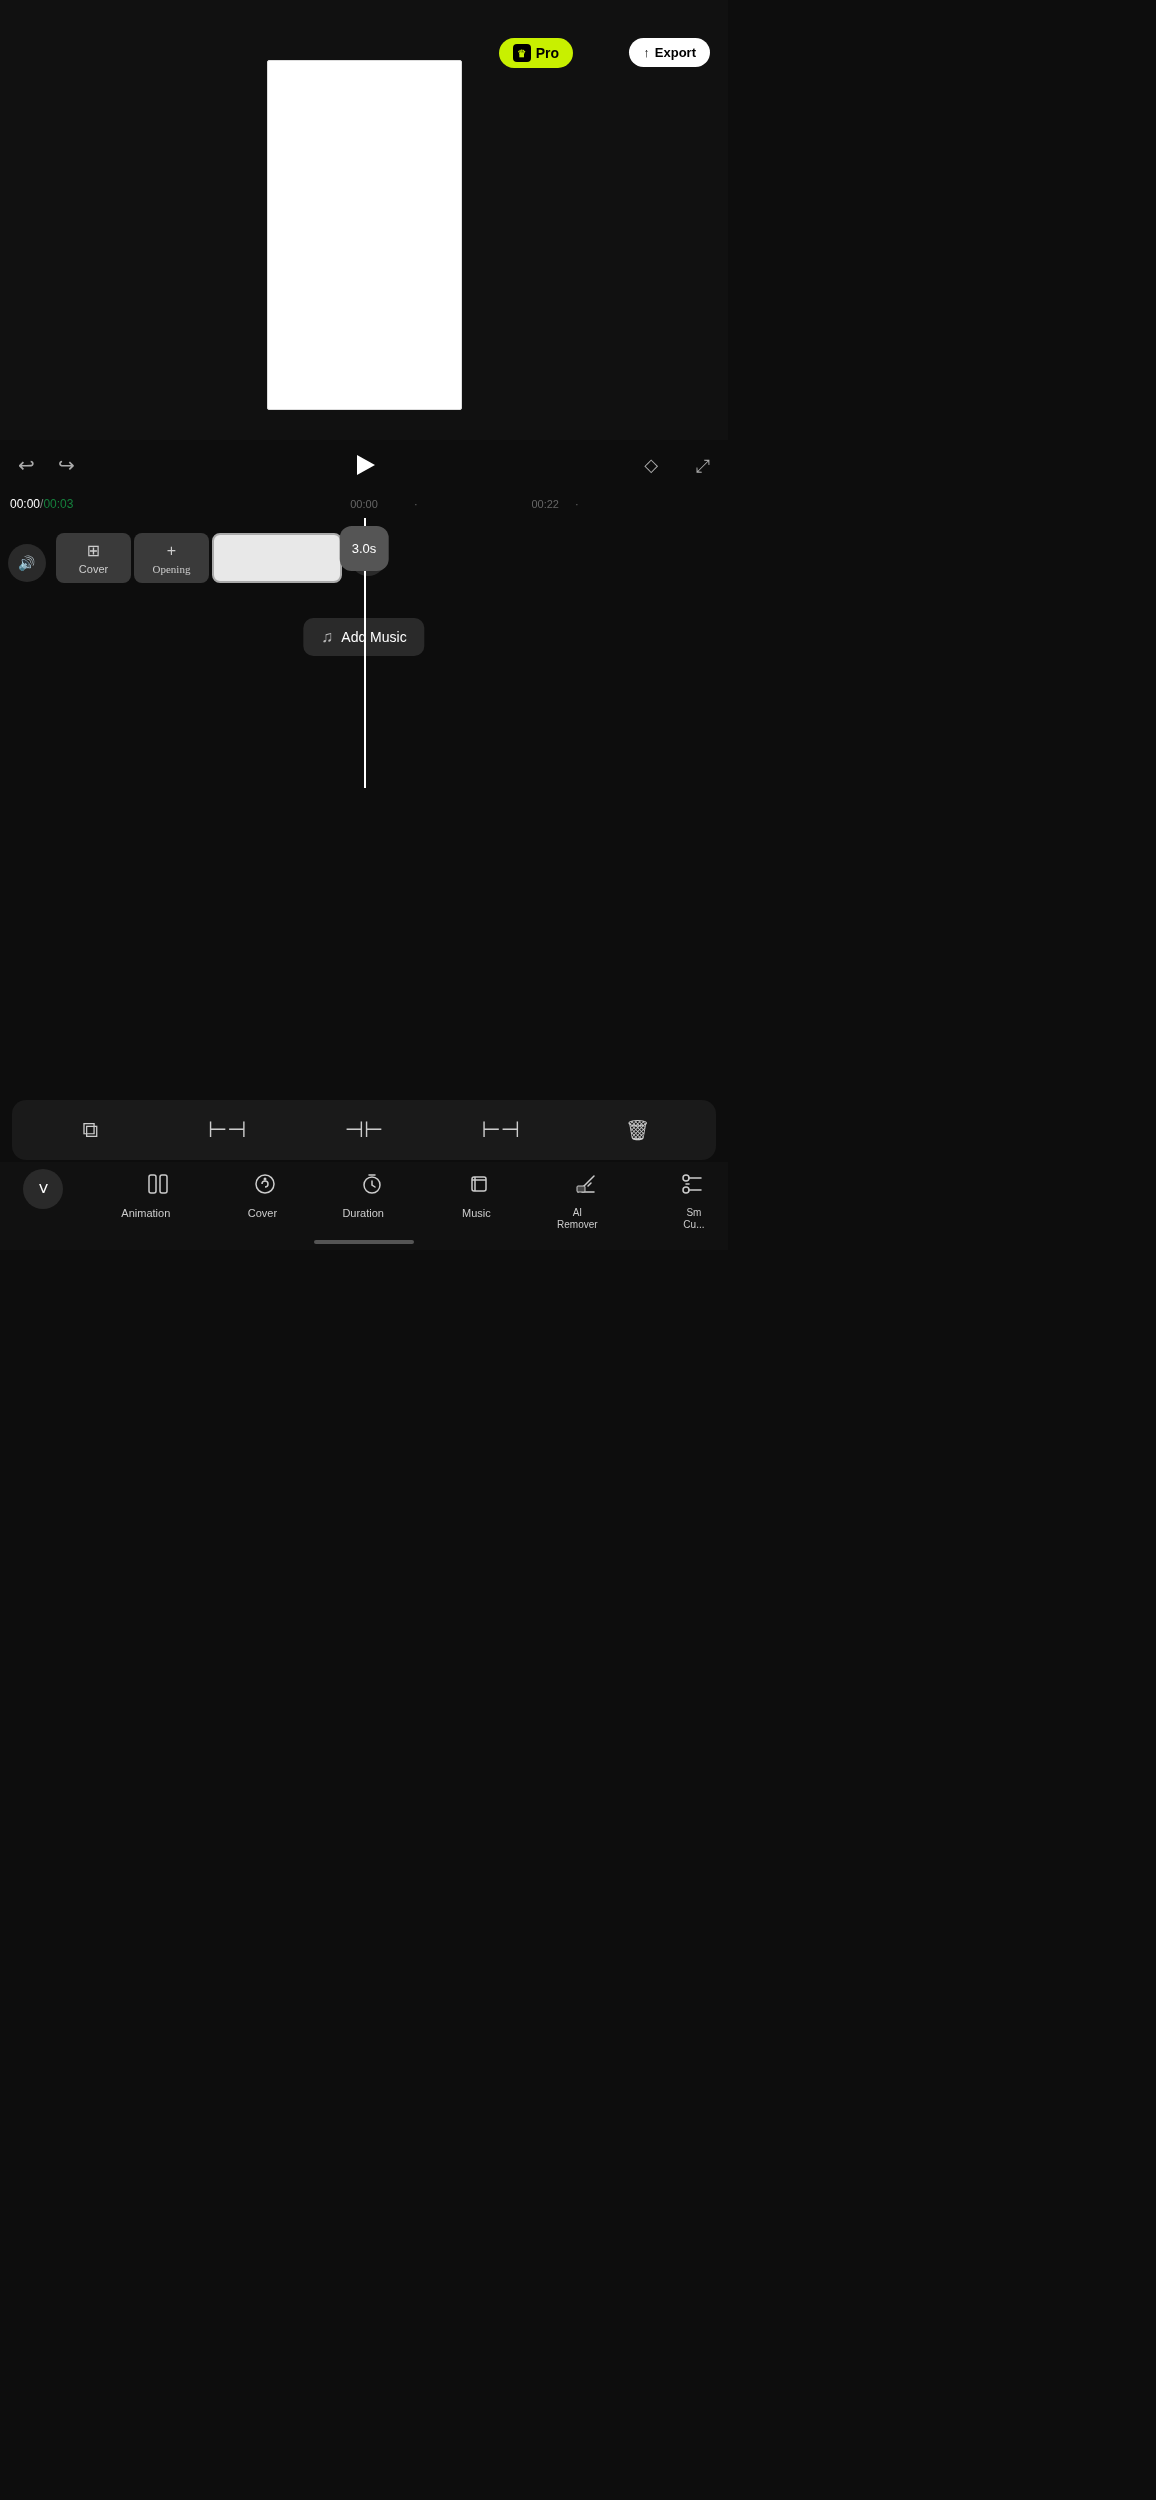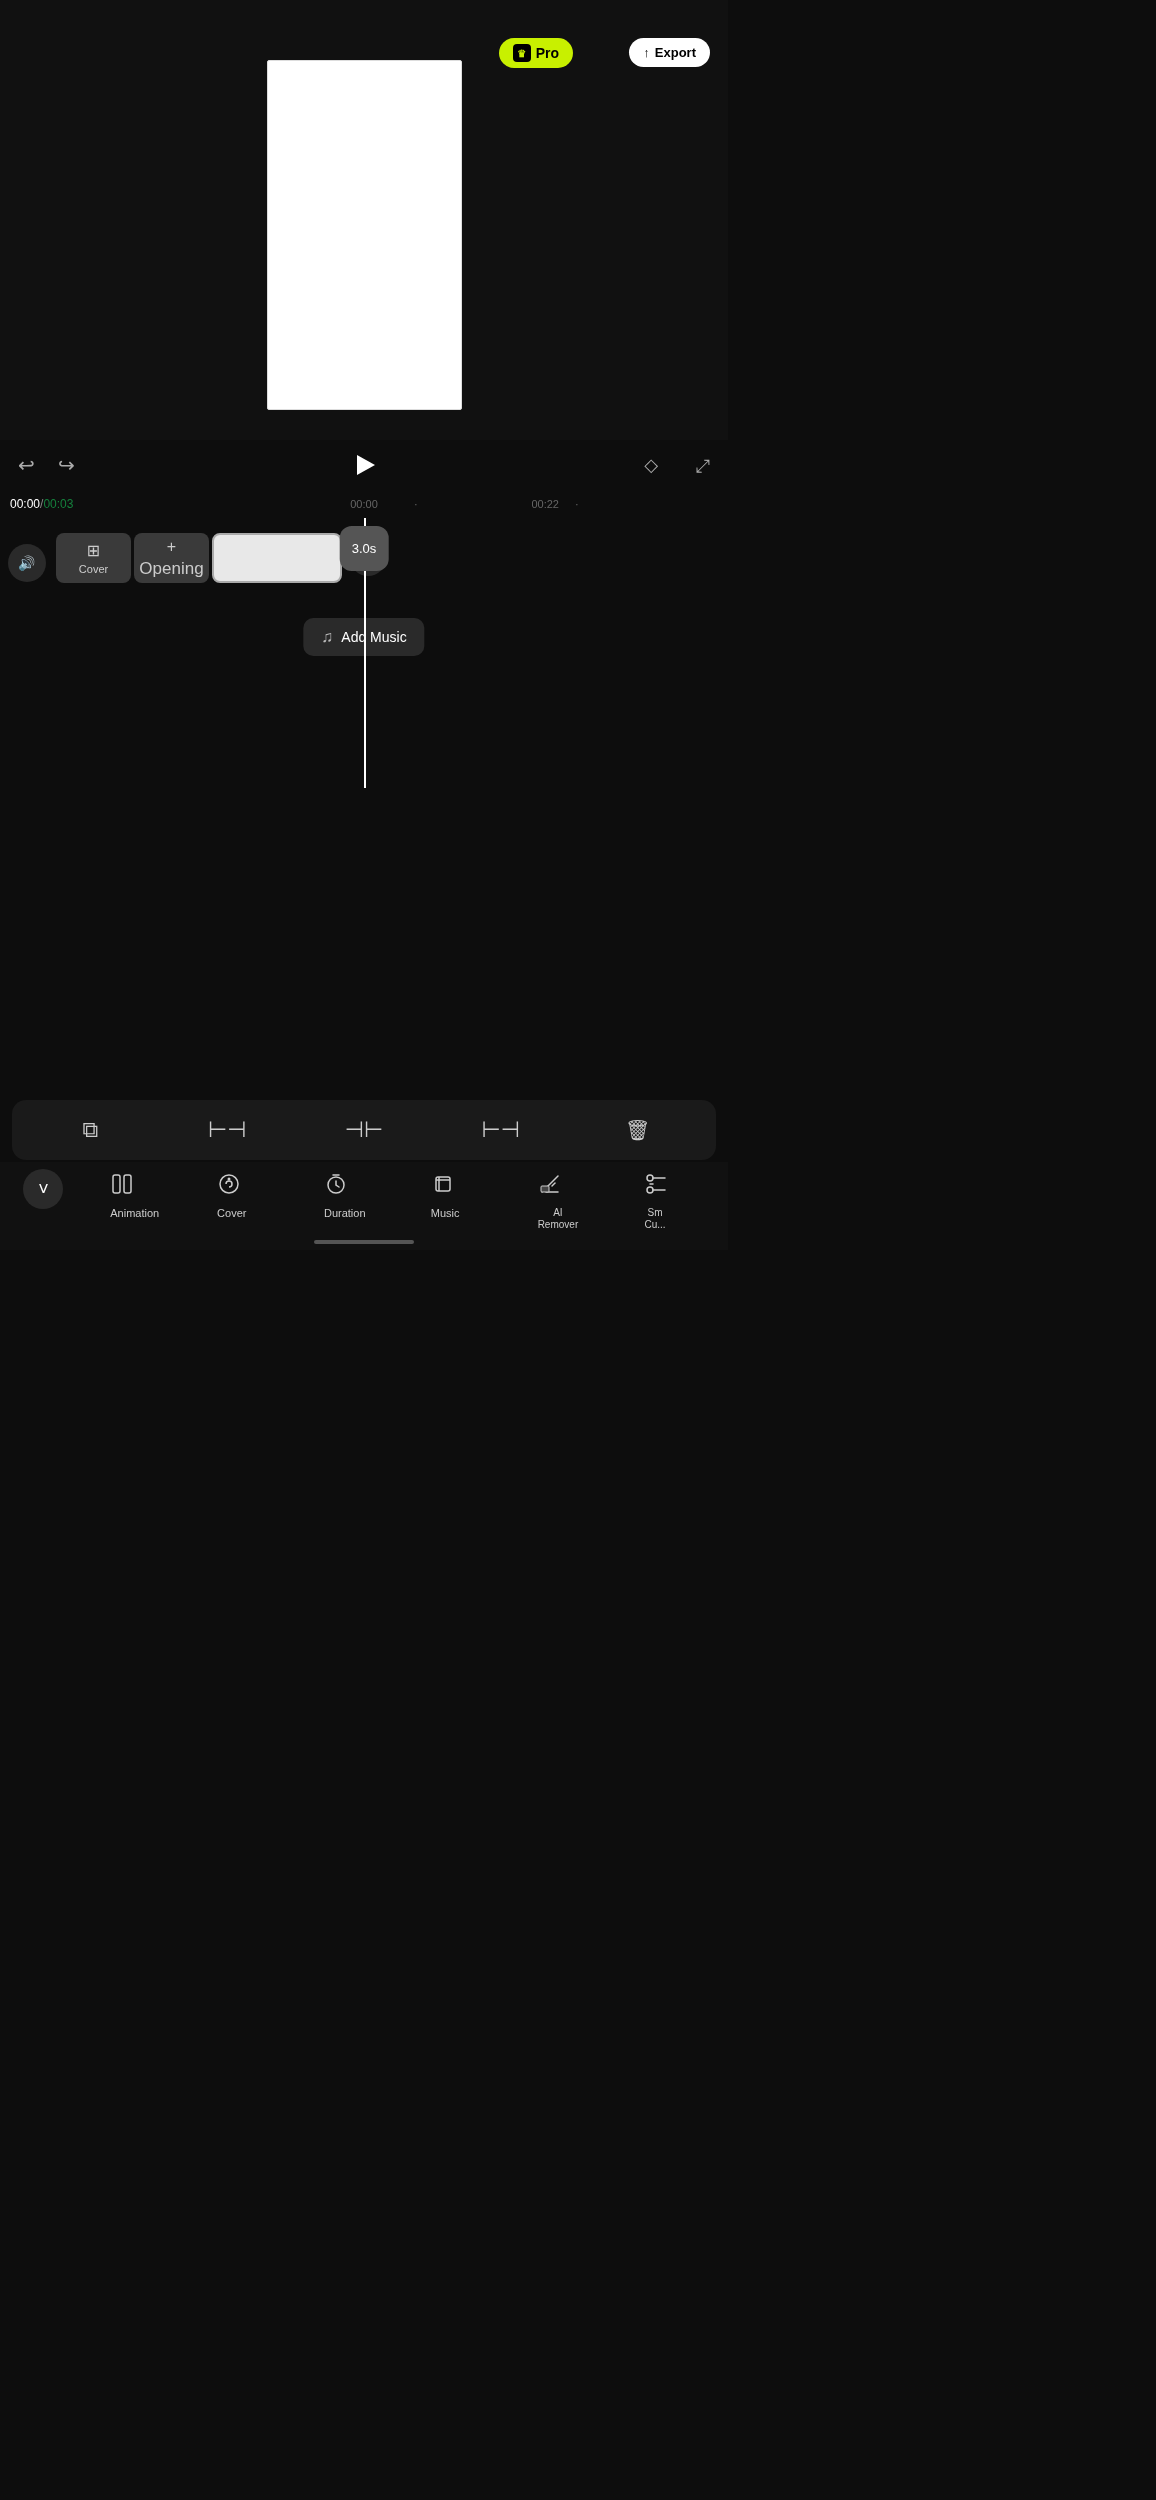--- a/index.html
+++ b/index.html
@@ -264,22 +264,23 @@
       cursor: pointer;
       gap: 3px;
     }
 
     .clip-opening .icon-sym {
       font-size: 16px;
       color: #ccc;
     }
 
     .clip-opening .clip-label {
-      font-size: 17px;
+      font-size: 11px;
       color: #ccc;
+      font-family: Liberation Serif, serif;
     }
 
     .clip-main {
       width: 130px;
       height: 50px;
       background: #e8e8e8;
       border-radius: 8px;
       cursor: pointer;
       border: 2px solid #aaa;
     }
@@ -369,21 +370,21 @@
       background: #111;
       display: flex;
       align-items: flex-start;
       justify-content: space-around;
       padding-top: 10px;
     }
 
     .nav-item {
       display: flex;
       flex-direction: column;
-      align-items: flex-start;
+      align-items: flex-end;
       gap: 5px;
       cursor: pointer;
       min-width: 60px;
     }
 
     .nav-item .nav-icon {
       font-size: 22px;
       color: #ccc;
     }
 

